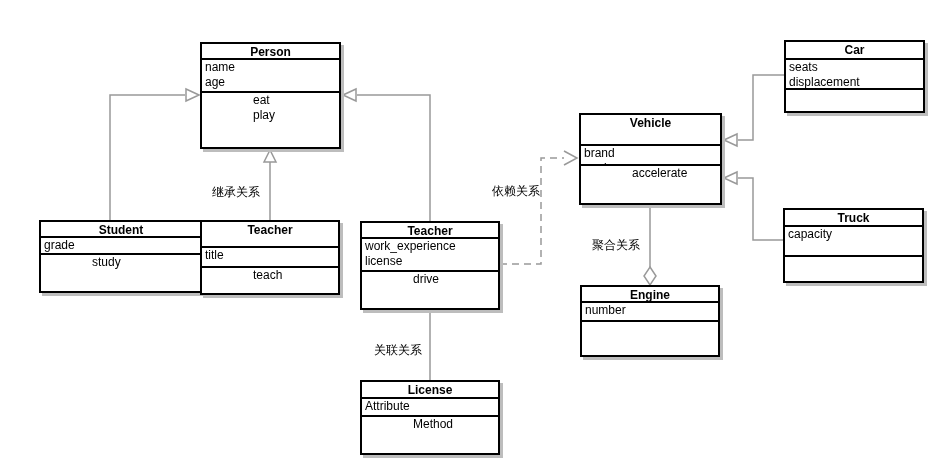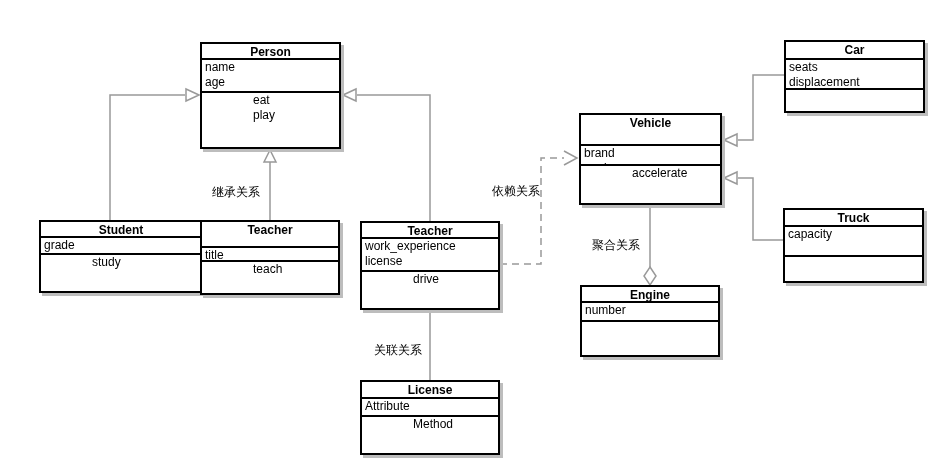--- a/index.html
+++ b/index.html
@@ -79,21 +79,21 @@
     <div class="uml-attrs" style="height:17px">
       <div class="uml-row">grade</div>
     </div>
     <div class="uml-methods">
       <div class="uml-row">study</div>
     </div>
   </div>
 
   <div class="uml-class" style="left:200px;top:220px;width:140px;height:75px">
     <div class="uml-title" style="height:26px">Teacher</div>
-    <div class="uml-attrs" style="height:14px">
+    <div class="uml-attrs" style="height:20px">
       <div class="uml-row">title</div>
     </div>
     <div class="uml-methods">
       <div class="uml-row">teach</div>
     </div>
   </div>
 
   <div class="uml-class" style="left:360px;top:221px;width:140px;height:89px">
     <div class="uml-title" style="height:16px">Teacher</div>
     <div class="uml-attrs" style="height:33px">

